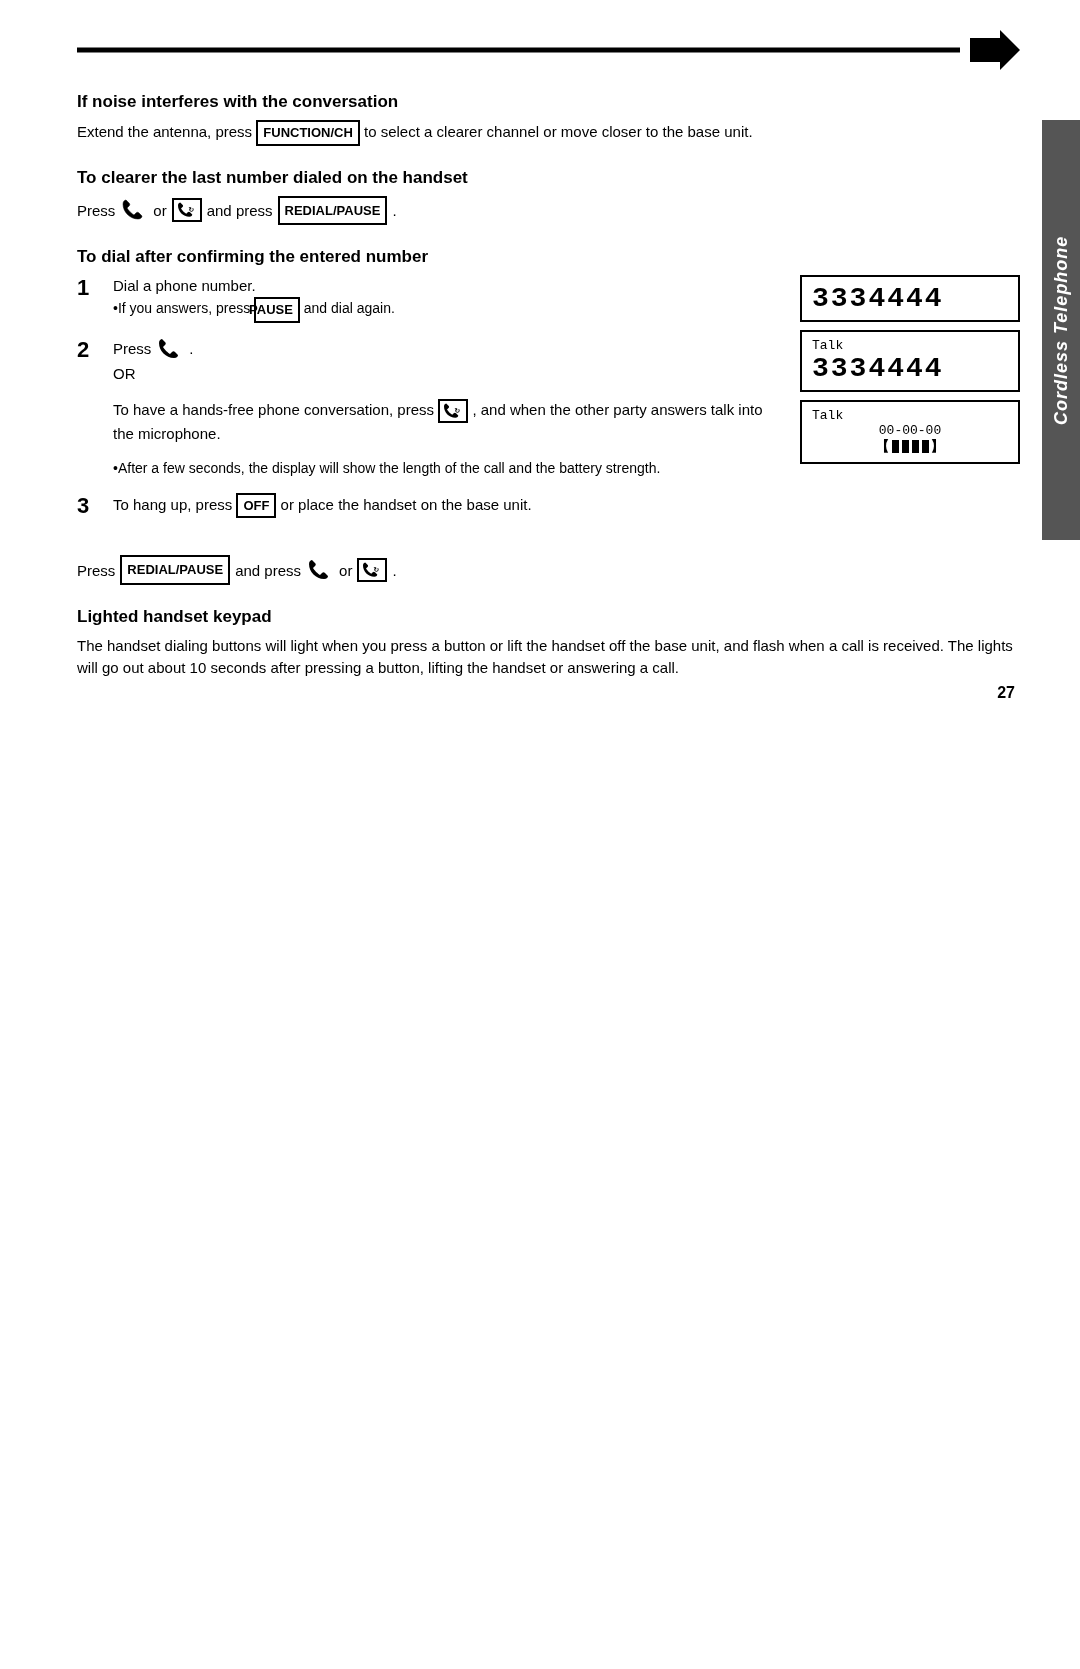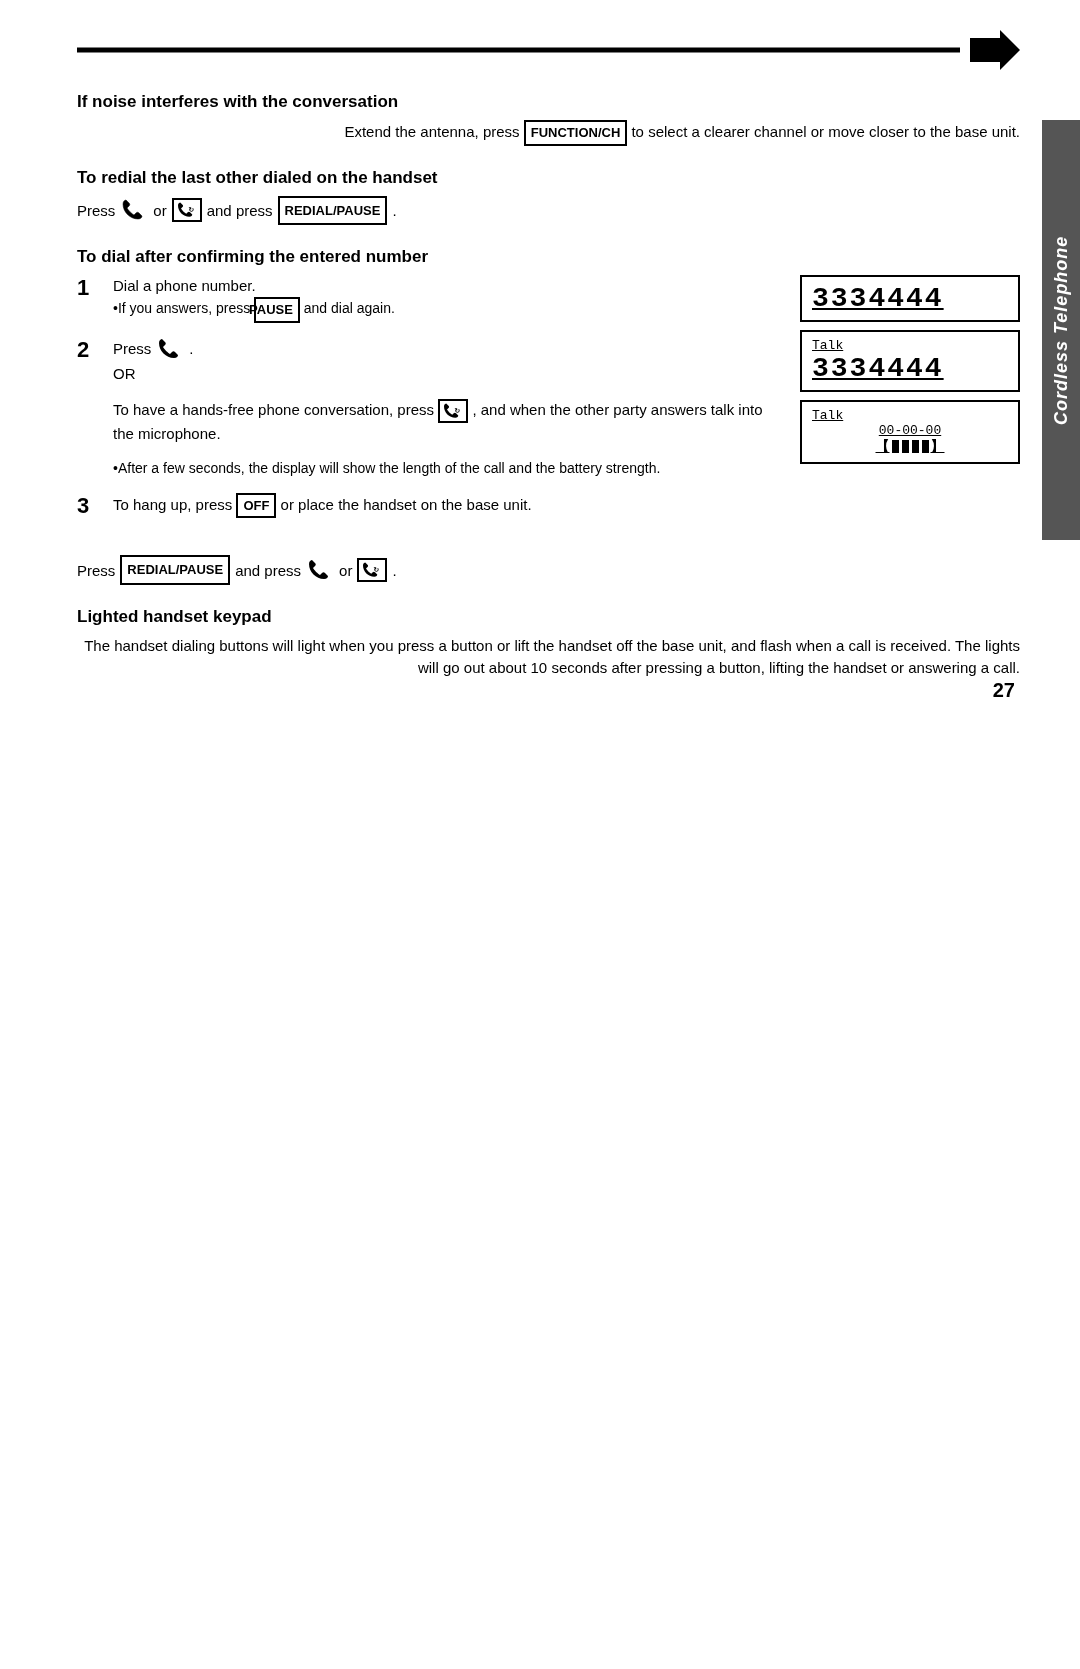--- a/index.html
+++ b/index.html
@@ -53,21 +53,20 @@
 
     .section-title {
       font-weight: bold;
       font-size: 17px;
       margin-bottom: 8px;
     }
 
     .section-body {
       font-size: 15px;
       line-height: 1.5;
-      text-align: right;
     }
 
     
     .key-btn {
       display: inline-block;
       border: 2px solid #000;
       padding: 1px 5px;
       font-size: 13px;
       font-weight: bold;
       background: #fff;
@@ -113,21 +112,20 @@
       font-size: 14px;
     }
 
     
     .lcd-box {
       border: 2px solid #000;
       font-family: 'Courier New', Courier, monospace;
       padding: 6px 10px;
       margin-bottom: 8px;
       background: #fff;
-      text-decoration: underline;
     }
     .lcd-number {
       font-size: 28px;
       font-weight: bold;
       letter-spacing: 2px;
     }
     .lcd-status {
       font-size: 13px;
       font-family: 'Courier New', Courier, monospace;
     }
@@ -159,21 +157,21 @@
       font-weight: bold;
       font-style: italic;
       letter-spacing: 1px;
     }
 
     
     .page-number {
       position: absolute;
       bottom: 30px;
       right: 65px;
-      font-size: 20px;
+      font-size: 16px;
       font-weight: bold;
     }
 
     .press-line {
       display: flex;
       align-items: center;
       gap: 5px;
       flex-wrap: wrap;
       font-size: 15px;
       line-height: 1.8;
@@ -192,21 +190,21 @@
   <div class="section">
     <div class="section-title">If noise interferes with the conversation</div>
     <div class="section-body">
       <span>Extend the antenna, press</span>
       <span class="key-btn">FUNCTION/CH</span>
       <span>to select a clearer channel or move closer to the base unit.</span>
     </div>
   </div>
 
   <div class="section">
-    <div class="section-title">To redial the last other dialed on the handset</div>
+    <div class="section-title">To clearer the last number dialed on the handset</div>
     <div class="press-line">
       <span>Press</span>
 
       <svg width="28" height="24" viewBox="0 0 28 24" style="vertical-align:middle; display:inline-block;">
         <path d="M6,2 C5,2 3,3 3,6 C3,14 10,21 18,21 C21,21 22,19 22,18 L19,15 C18,14 17,14 16,15 L14,17 C12,16 8,12 7,10 L9,8 C10,7 10,6 9,5 Z" fill="#000" stroke="#000" stroke-width="0.5"></path>
       </svg>
       <span>or</span>
 
       <svg width="30" height="24" viewBox="0 0 30 24" style="vertical-align:middle; display:inline-block; border:2px solid #000; padding:1px;">
         <path d="M6,2 C5,2 3,3 3,6 C3,14 10,21 18,21 C21,21 22,19 22,18 L19,15 C18,14 17,14 16,15 L14,17 C12,16 8,12 7,10 L9,8 C10,7 10,6 9,5 Z" fill="#000"></path>

